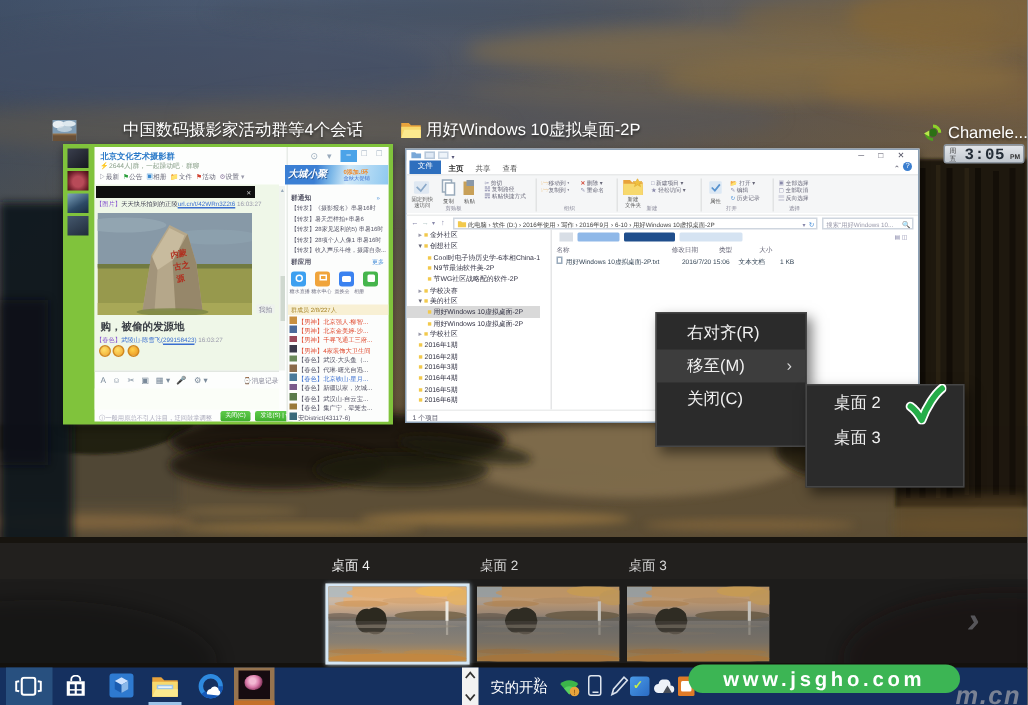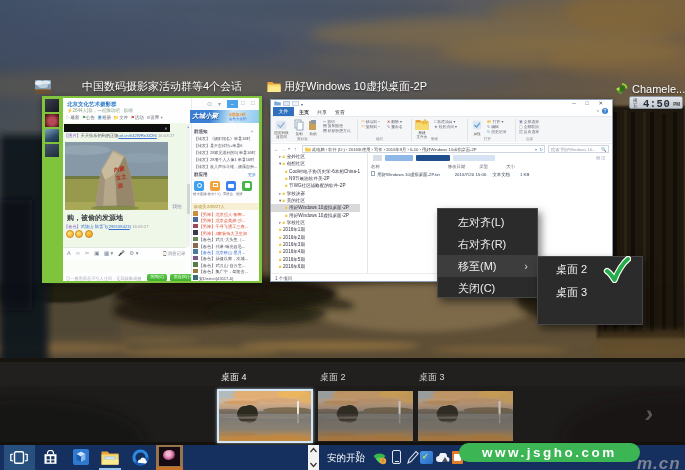--- a/index.html
+++ b/index.html
@@ -423,26 +423,25 @@
 
   <svg class="abs" style="left:615px;top:82px;" width="14" height="13" viewBox="0 0 14 13">
     <path d="M7 1 a5.5 5.5 0 0 1 5.5 5.5 l-2 0 a3.5 3.5 0 0 0 -3.5-3.5 z" fill="#8ed32a"></path>
     <path d="M7 12 a5.5 5.5 0 0 1 -5.5-5.5 l2 0 a3.5 3.5 0 0 0 3.5 3.5 z" fill="#4da01d"></path>
     <circle cx="7" cy="6.5" r="2.6" fill="#2c7015"></circle>
     <path d="M1 7 L4.5 5 L4.5 9 Z" fill="#b8e84a"></path>
   </svg>
   <div class="abs" style="left:632px;top:83px;color:#fff;font-size:11px;text-shadow:0 1px 2px rgba(0,0,0,.6);">Chamele...</div>
   <div class="abs" style="left:629px;top:96px;width:54px;height:13px;background:linear-gradient(#e3e6ea,#c2c8cf);border:1px solid #8b949e;border-radius:2px;">
     <span style="position:absolute;left:3px;top:1px;font-size:4.5px;color:#333;line-height:5px;">周<br>五</span>
-    <span style="position:absolute;left:13px;top:0.5px;font-size:10.5px;font-weight:bold;color:#252e38;font-family:'Liberation Mono',monospace;letter-spacing:0.5px;">4:50</span>
+    <span style="position:absolute;left:13px;top:0.5px;font-size:10.5px;font-weight:bold;color:#252e38;font-family:'Liberation Mono',monospace;letter-spacing:0.5px;">3:05</span>
     <span style="position:absolute;right:2px;top:5px;font-size:4.5px;font-weight:bold;color:#333;">PM</span>
   </div>
 
   <div class="abs" style="left:437px;top:208px;width:101px;height:90px;background:#2b2b2b;border:1px solid #464646;box-shadow:3px 4px 8px rgba(0,0,0,.5);color:#f0f0f0;font-size:11px;z-index:30;padding-top:2px;">
-    <div style="height:22px;line-height:23px;padding-left:20px;">左对齐(L)</div>
     <div style="height:22px;line-height:23px;padding-left:20px;">右对齐(R)</div>
     <div style="height:22px;line-height:23px;padding-left:20px;background:#3d3d3d;position:relative;">移至(M)<span style="position:absolute;right:9px;top:0;color:#d8d8d8;">›</span></div>
     <div style="height:22px;line-height:23px;padding-left:20px;">关闭(C)</div>
   </div>
   <div class="abs" style="left:537px;top:256px;width:106px;height:69px;background:#2b2b2b;border:1px solid #464646;box-shadow:3px 4px 8px rgba(0,0,0,.5);color:#f0f0f0;font-size:11px;z-index:30;">
     <div style="height:23px;line-height:24px;padding-left:18px;">桌面 2</div>
     <div style="height:23px;line-height:24px;padding-left:18px;">桌面 3</div>
   </div>
   <svg class="abs" style="left:603px;top:256px;z-index:31;" width="28" height="27" viewBox="0 0 28 27">
     <path d="M4 15 C7 17,9.5 20.5,11.5 24 C14.5 15.5,20.5 6.5,25 3" fill="none" stroke="#fff" stroke-width="6.4" stroke-linecap="round" stroke-linejoin="round"></path>

